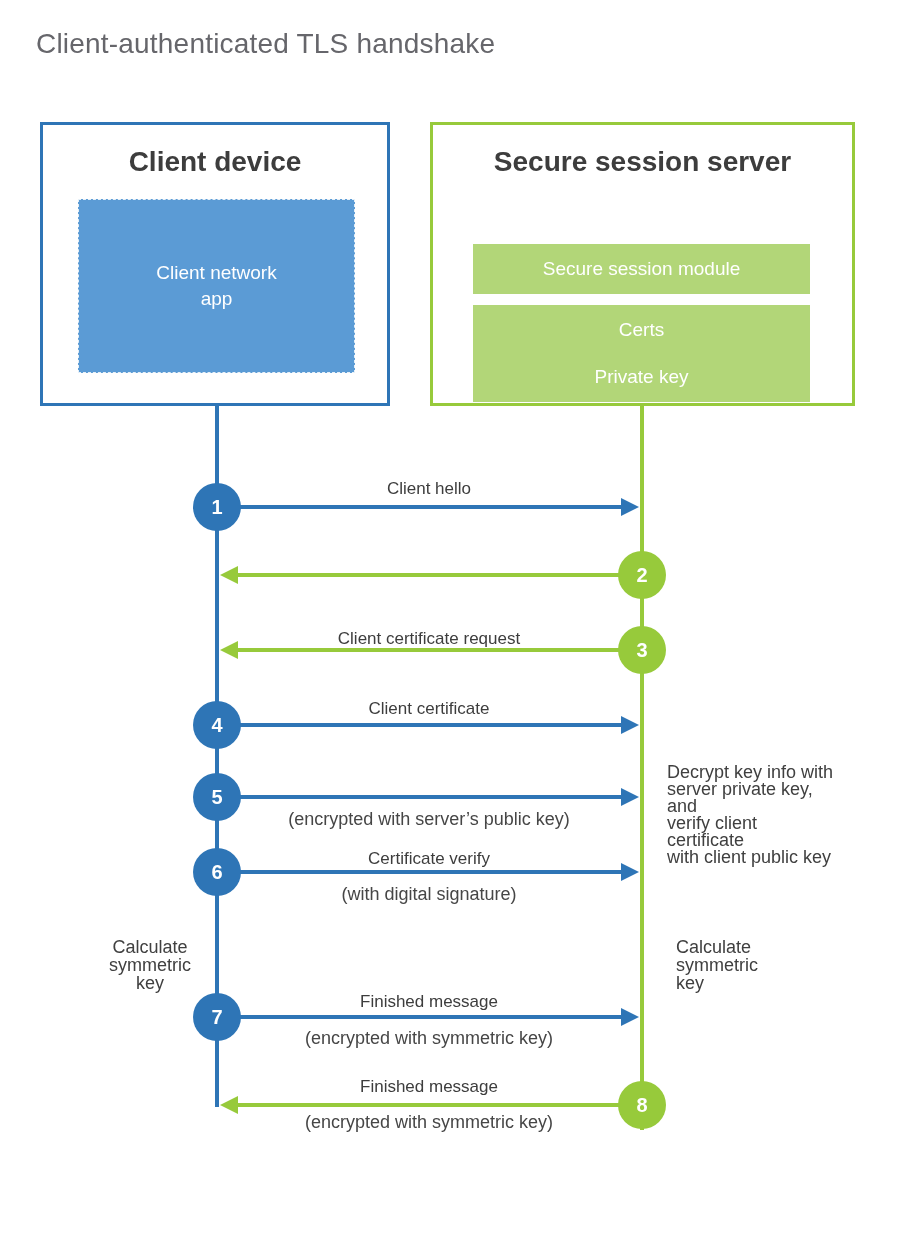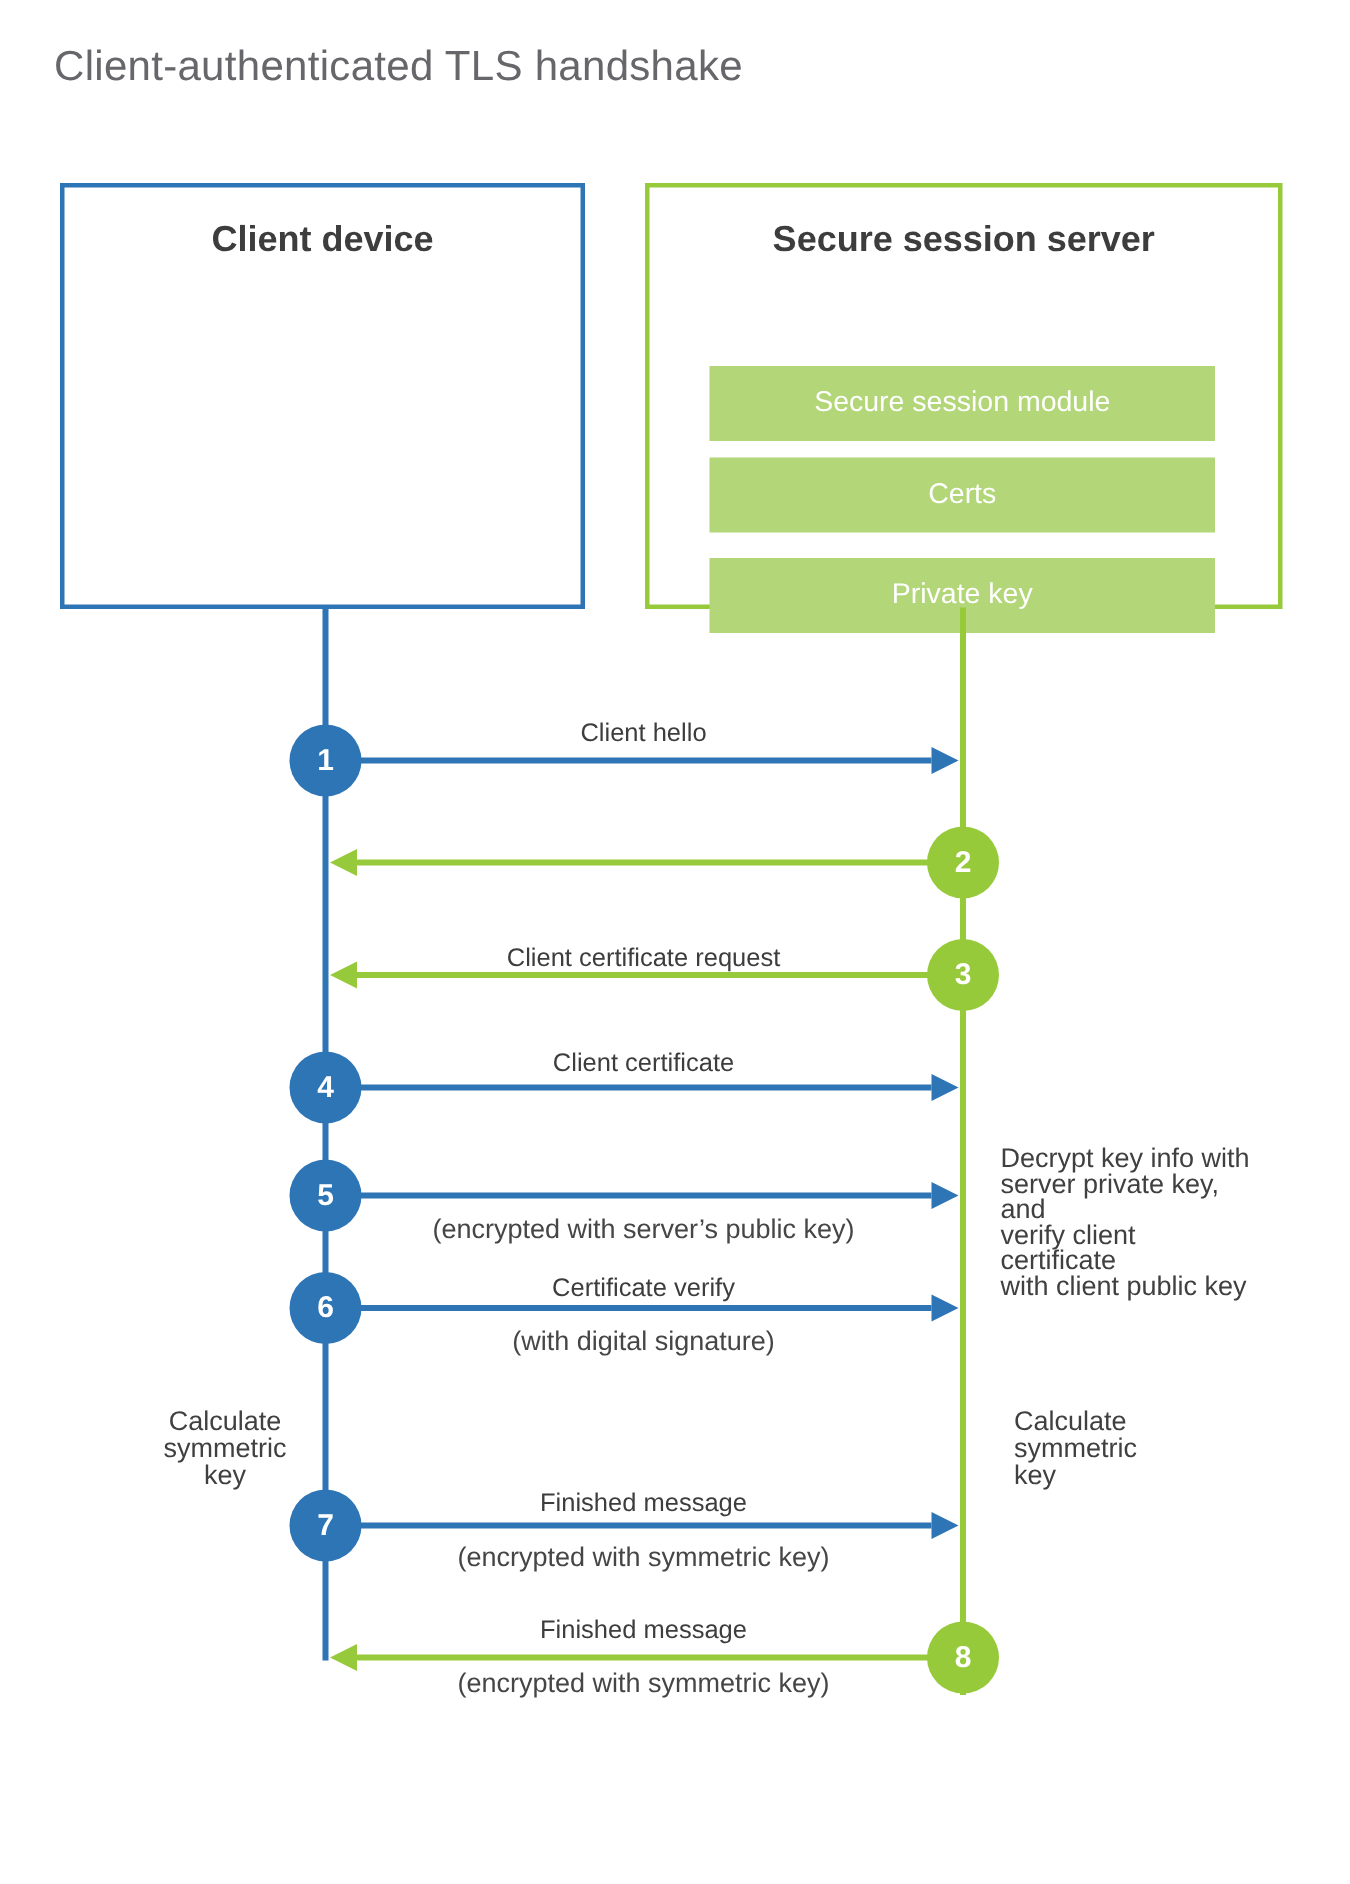--- a/index.html
+++ b/index.html
@@ -24,41 +24,41 @@
     font-size:28px;font-weight:400;color:var(--title-gray);
     letter-spacing:0.2px;
   }
 
   
   .actor-box{position:absolute;top:122px;height:284px;background:#fff;}
   .actor-box.client{left:40px;width:350px;border:3px solid var(--blue);}
   .actor-box.server{left:430px;width:425px;border:3px solid var(--green);}
   .actor-heading{
     margin-top:21px;text-align:center;
-    font-size:24px;font-weight:700;color:var(--text-dark);
+    font-size:28px;font-weight:700;color:var(--text-dark);
   }
 
   .app-box{
     position:absolute;left:78px;top:199px;width:277px;height:174px;
     background:var(--blue-light);
     border:1px dashed rgba(255,255,255,0.85);
     display:flex;align-items:center;justify-content:center;
   }
   .app-box span{
     display:block;width:150px;text-align:center;
     color:#fff;font-size:19px;line-height:26px;
   }
 
   .server-bar{
     position:absolute;left:473px;width:337px;height:50px;
     background:var(--green-light);
     display:flex;align-items:center;justify-content:center;
     color:#fff;font-size:19px;margin-top:44px;
   }
-  .bar-1{top:200px;} .bar-2{top:261px;} .bar-3{top:328px;}
+  .bar-1{top:200px;} .bar-2{top:261px;} .bar-3{top:308px;}
 
   
   .lifeline{position:absolute;width:4px;}
   .lifeline.blue{left:215px;top:405px;height:702px;background:var(--blue);}
   .lifeline.green{left:640px;top:405px;height:725px;background:var(--green);}
 
   
   .step-circle{
     position:absolute;width:48px;height:48px;border-radius:50%;
     color:#fff;font-size:20px;font-weight:700;
@@ -101,20 +101,23 @@
 </style>
 </head>
 <body>
 
 <div class="stage">
 
   <h1 class="page-title">Client-authenticated TLS handshake</h1>
 
   <div class="actor-box client">
     <div class="actor-heading">Client device</div>
+  </div>
+  <div class="app-box">
+    <span>Client network app</span>
   </div>
 
   <div class="actor-box server">
     <div class="actor-heading">Secure session server</div>
   </div>
   <div class="server-bar bar-1">Secure session module</div>
   <div class="server-bar bar-2">Certs</div>
   <div class="server-bar bar-3">Private key</div>
 
   <div class="lifeline blue"></div>

